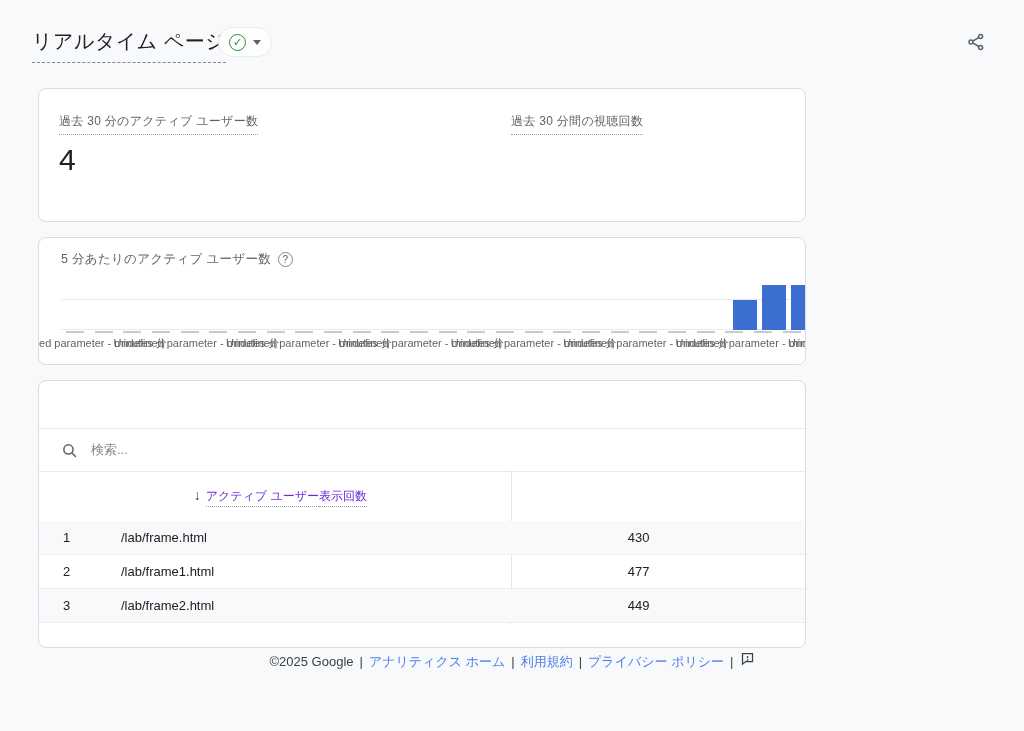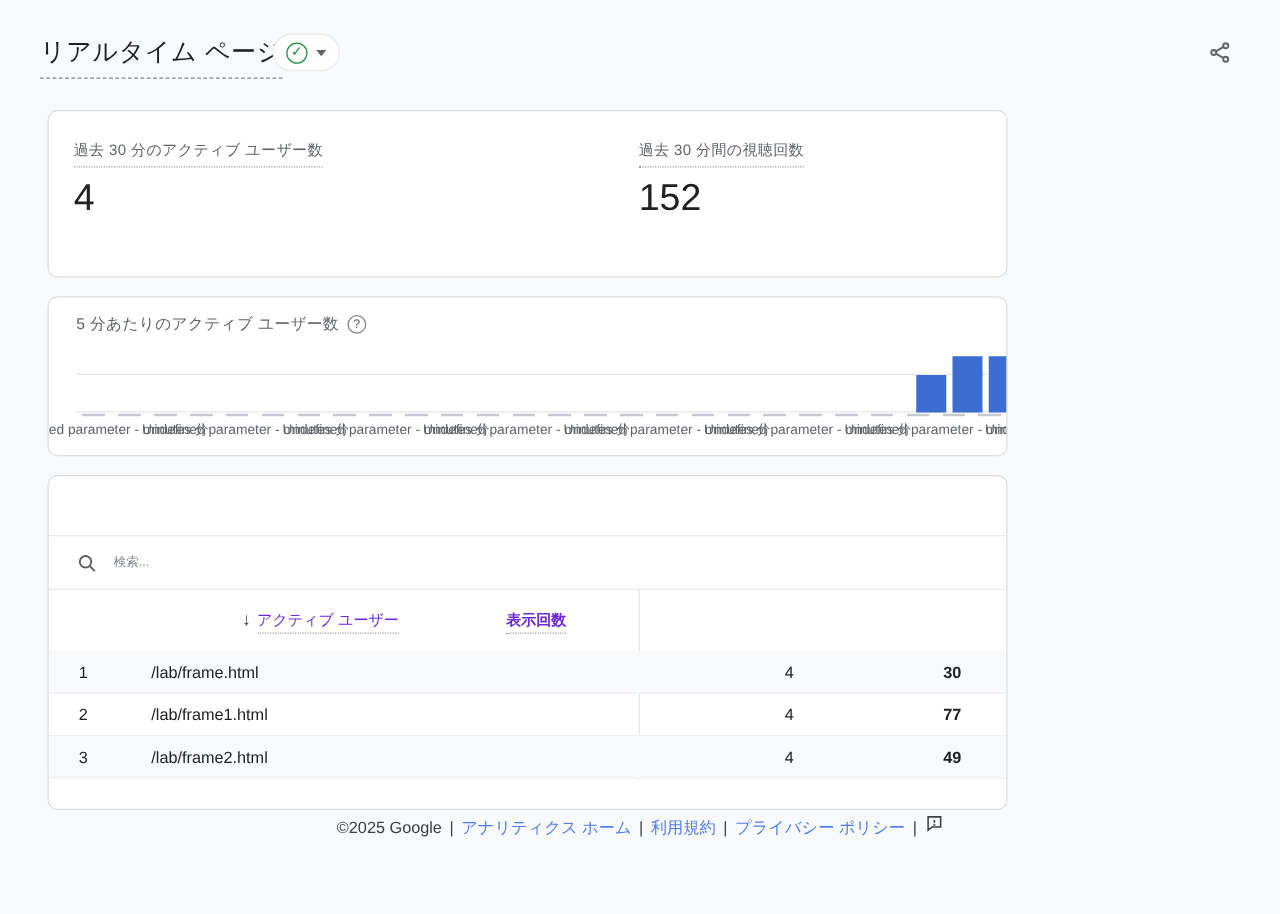--- a/index.html
+++ b/index.html
@@ -51,35 +51,35 @@
   .y-axis-label { position:absolute; left:912px; top:60px; font-size:12px; color:#3c4043; }
   .x-labels { position:absolute; left:0; top:97px; width:948px; height:17px; overflow:hidden; }
   .x-label { position:absolute; top:1px; transform:translateX(-50%); white-space:nowrap;
              font-size:11px; color:#5f6368; }
 
   
   .table-title { position:absolute; left:58px; top:396px; font-size:16px; color:#202124; letter-spacing:.3px; }
   .tdiv { position:absolute; left:0; width:100%; height:1px; background:#e8eaed; }
   .toolbar { position:absolute; left:0; top:48px; width:100%; height:42px; display:flex; align-items:center; }
   .search-box { display:flex; align-items:center; gap:13px; padding-left:22px; flex:1; }
-  .search-placeholder { font-size:10px; color:#80868b; }
+  .search-placeholder { font-size:13px; color:#80868b; }
   .toolbar-right { display:flex; align-items:center; padding-right:36px; font-size:12px; color:#5f6368; }
   .rpp-value { margin-left:22px; color:#3c4043; font-size:13px; }
   .rpp-caret { margin-left:20px; }
   .pagination { margin-left:44px; color:#3c4043; font-size:12.5px; }
 
   .thead { position:absolute; left:0; top:90px; width:100%; height:50px; display:flex; align-items:center;
            font-size:12px; color:#5f6368; }
   .trow { position:absolute; left:0; width:100%; height:34px; display:flex; align-items:center;
           font-size:13px; color:#202124; border-bottom:1px solid #eceef1; }
   .trow.striped { background:#f8f9fa; }
   .c-num { width:40px; padding-left:24px; }
   .c-dim { flex:1; padding-left:42px; }
   .c-users { width:240px; text-align:right; }
-  .c-views { width:134px; text-align:right; padding-right:0;font-weight:bold; }
+  .c-views { width:134px; text-align:left; padding-right:0; }
   .thead .c-dim { padding-left:84px; }
   .rowpad { padding-right:36px; width:100%; display:flex; align-items:center; }
   .th-underline { border-bottom:1px dotted #9aa0a6; padding-bottom:3px; }
   .th-dark { color:#6d28d9; }
   .sort-arrow { font-size:14px; color:#3c4043; margin-right:5px; }
   .vdiv { position:absolute; left:472px; top:90px; height:153px; width:1px; background:#e3e5e8; }
 
   
   .footer { position:absolute; left:0; top:651px; width:100%; text-align:center; font-size:13px;
             color:#3c4043; }
@@ -107,21 +107,20 @@
     </svg>
   </div>
 
   <div class="card card1">
     <div class="metric m1">
       <span class="metric-label">過去 30 分のアクティブ ユーザー数</span>
       <div class="metric-value">4</div>
     </div>
     <div class="metric m2">
       <span class="metric-label">過去 30 分間の視聴回数</span>
-      <div class="metric-value">152</div>
     </div>
   </div>
 
   <div class="card card2">
     <div class="chart-title-row">
       <span>5 分あたりのアクティブ ユーザー数</span>
       <span class="help-circle">?</span>
     </div>
     <div class="plot">
       <div class="gridline"></div>

